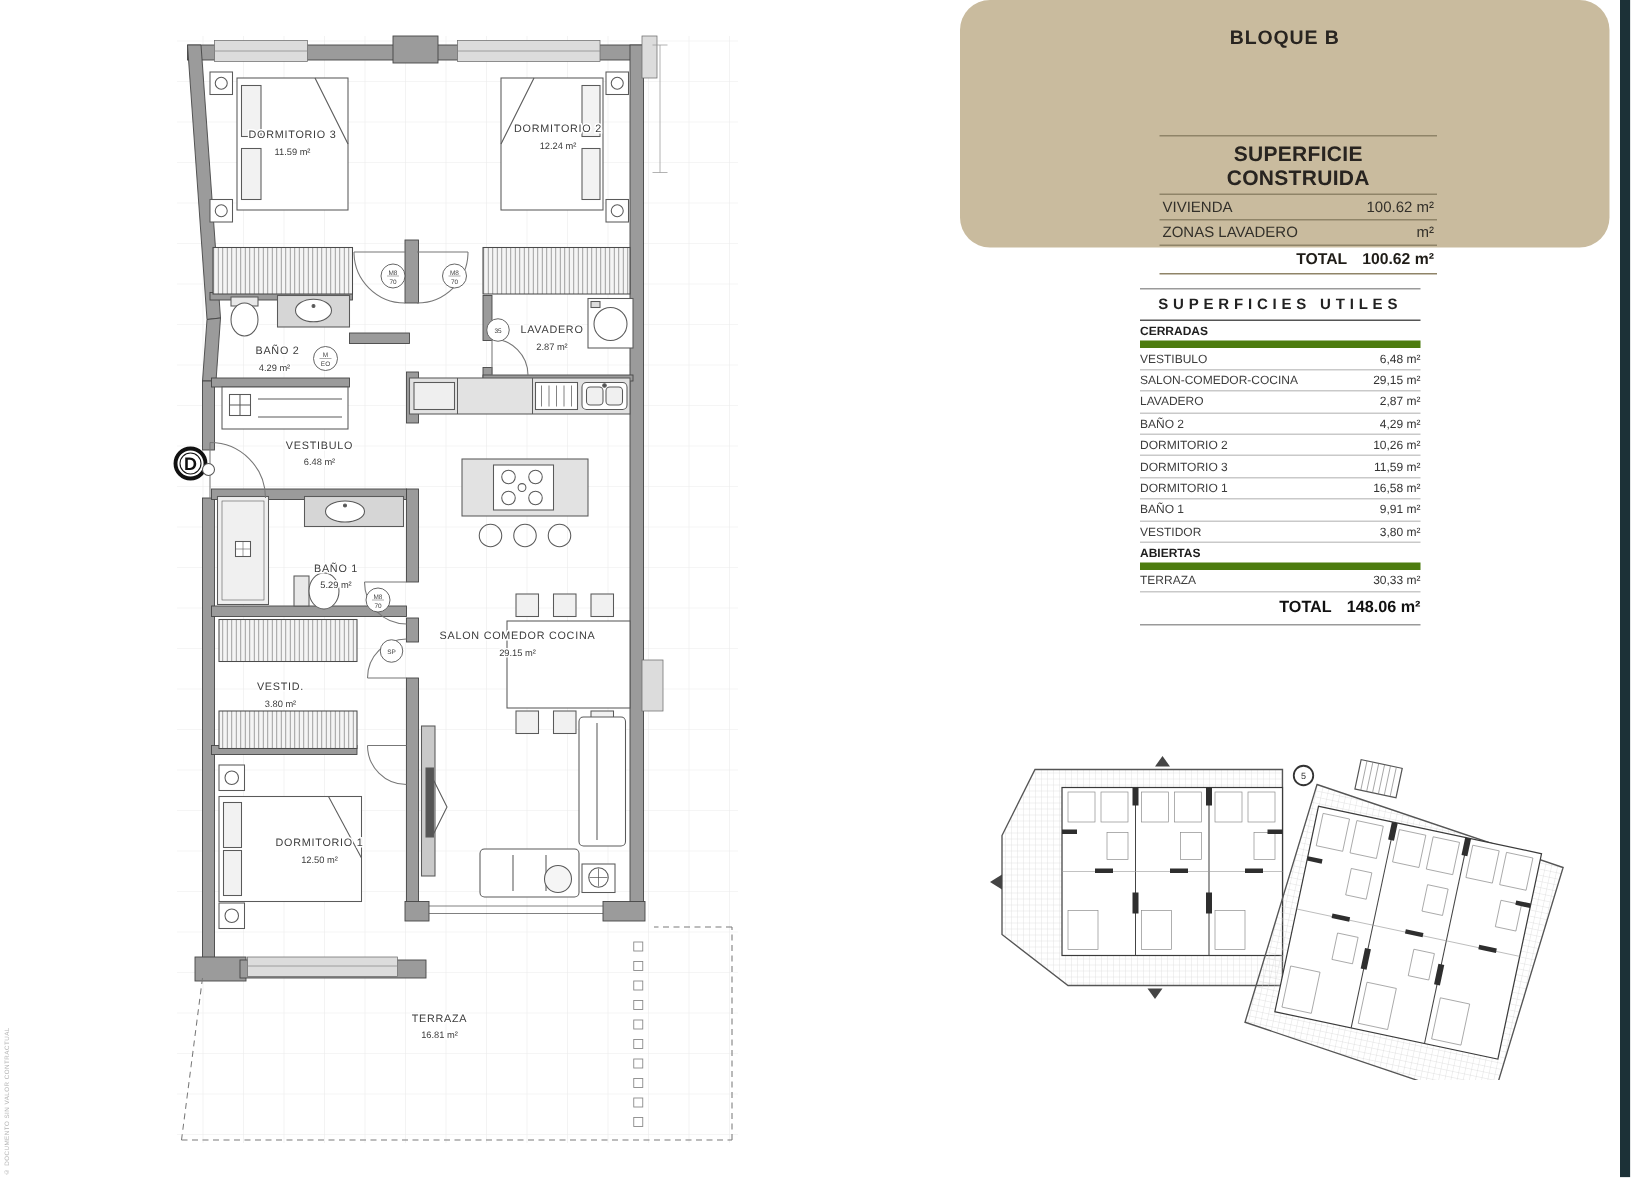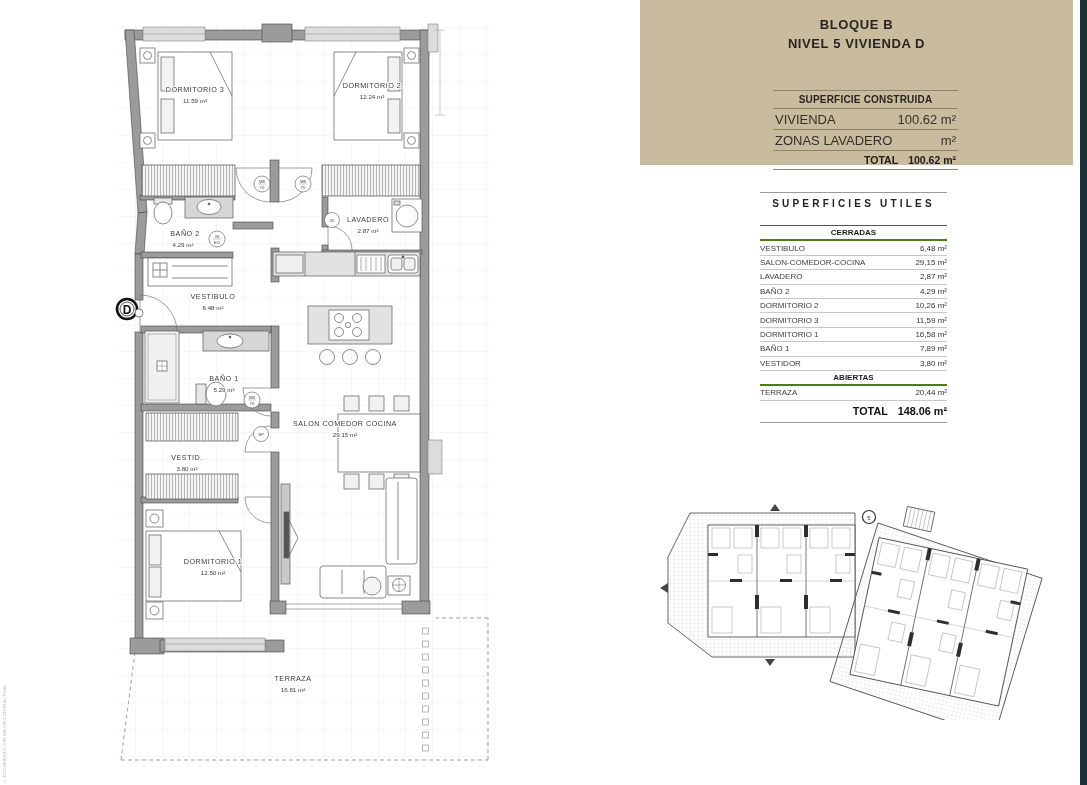--- a/index.html
+++ b/index.html
@@ -1,38 +1,38 @@
 <!DOCTYPE html>
 <html><head>
 <meta charset="utf-8">
 <style>
   html,body{margin:0;padding:0;background:#fff;}
   .page{position:relative;width:1087px;height:785px;background:#fff;overflow:hidden;
         font-family:"Liberation Sans",sans-serif;}
   
-  .tan-box{position:absolute;left:640px;top:0;width:433px;height:165px;background:#c9bb9e;}
+  .tan-box{position:absolute;left:640px;top:0;width:433px;height:165px;background:#c9bb9e;border-radius:20px;}
   .tan-title{margin-top:17px;text-align:center;font-size:13px;font-weight:bold;
              letter-spacing:.6px;color:#282420;}
   .tan-title2{margin-top:4px;text-align:center;font-size:13px;font-weight:bold;
               letter-spacing:.6px;color:#282420;}
   .sc-table{position:absolute;left:133px;top:90px;width:185px;border-top:1px solid #8f8468;}
-  .sc-title{font-size:10px;font-weight:bold;text-align:center;padding:3px 0;
+  .sc-title{font-size:14px;font-weight:bold;text-align:center;padding:3px 0;
             border-bottom:1px solid #8f8468;color:#282420;letter-spacing:.2px;}
-  .sc-row{display:flex;justify-content:space-between;font-size:13px;padding:2.5px 2px;
+  .sc-row{display:flex;justify-content:space-between;font-size:10px;padding:2.5px 2px;
           border-bottom:1px solid #8f8468;color:#33302a;}
   .sc-total{display:flex;justify-content:flex-end;gap:10px;font-size:10.5px;font-weight:bold;
             padding:3px 2px;border-bottom:1px solid #8f8468;color:#1f1c17;}
   
   .utiles{position:absolute;left:760px;top:192px;width:187px;}
   .ut-title{border-top:1px solid #9a9a9a;border-bottom:1px solid #555;font-size:10px;
-            font-weight:bold;letter-spacing:3.2px;text-align:center;padding:5px 0 16px;color:#222;}
+            font-weight:bold;letter-spacing:3.2px;text-align:center;padding:5px 0 4px;color:#222;}
   .ut-row{display:flex;justify-content:space-between;align-items:center;font-size:8px;
           height:13.4px;border-bottom:1px solid #c9c9c9;color:#3d3d3d;}
   .ut-row .val{color:#333;}
-  .ut-row.section{font-weight:bold;color:#1e1e1e;border-bottom:2px solid #4d7c0f;justify-content:center;}
+  .ut-row.section{font-weight:bold;color:#1e1e1e;border-bottom:5px solid #4d7c0f;}
   .ut-total{display:flex;justify-content:flex-end;gap:10px;font-weight:bold;font-size:10.8px;
             padding:4px 0 5px;border-bottom:1px solid #9a9a9a;color:#111;}
   
   .edge-strip{position:absolute;left:1080px;top:0;width:7px;height:785px;background:#1c3137;}
   .watermark{position:absolute;left:2px;top:652px;height:132px;font-size:4.2px;color:#b5b5b5;
              writing-mode:vertical-rl;transform:rotate(180deg);letter-spacing:.3px;}
   svg{position:absolute;}
   #floorplan{left:0;top:0;}
   #siteplan{left:650px;top:495px;}
   svg text{font-family:"Liberation Sans",sans-serif;}
@@ -314,21 +314,20 @@
     <g>
       <circle cx="127" cy="309" r="10" fill="#fff" stroke="#111" stroke-width="2.6"></circle>
       <circle cx="127" cy="309" r="7" fill="none" stroke="#111" stroke-width="0.7"></circle>
       <text class="dmark" x="127" y="313.5">D</text>
       <circle cx="139" cy="313" r="4" fill="#fff" stroke="#555" stroke-width="0.7"></circle>
     </g>
   </svg>
 
   <div class="tan-box">
     <div class="tan-title">BLOQUE B</div>
-    <div class="tan-title2">NIVEL 5 VIVIENDA D</div>
     <div class="sc-table">
       <div class="sc-title">SUPERFICIE CONSTRUIDA</div>
       <div class="sc-row">
         <span>VIVIENDA</span>
         <span>100.62 m²</span>
       </div>
       <div class="sc-row">
         <span>ZONAS LAVADERO</span>
         <span>m²</span>
       </div>
@@ -368,33 +367,33 @@
     <div class="ut-row">
       <span>DORMITORIO 3</span>
         <span class="val">11,59 m²</span>
     </div>
     <div class="ut-row">
       <span>DORMITORIO 1</span>
         <span class="val">16,58 m²</span>
     </div>
     <div class="ut-row">
       <span>BAÑO 1</span>
-        <span class="val">7,89 m²</span>
+        <span class="val">9,91 m²</span>
     </div>
     <div class="ut-row">
       <span>VESTIDOR</span>
         <span class="val">3,80 m²</span>
     </div>
     <div class="ut-row section">
       <span>ABIERTAS</span>
         <span class="val"></span>
     </div>
     <div class="ut-row">
       <span>TERRAZA</span>
-        <span class="val">20,44 m²</span>
+        <span class="val">30,33 m²</span>
     </div>
     <div class="ut-total">
       <span>TOTAL</span>
       <span>148.06 m²</span>
     </div>
   </div>
 
   <svg id="siteplan" width="400" height="225" viewBox="0 0 400 225">
     <defs>
       <pattern id="sh" width="4" height="4" patternUnits="userSpaceOnUse">

